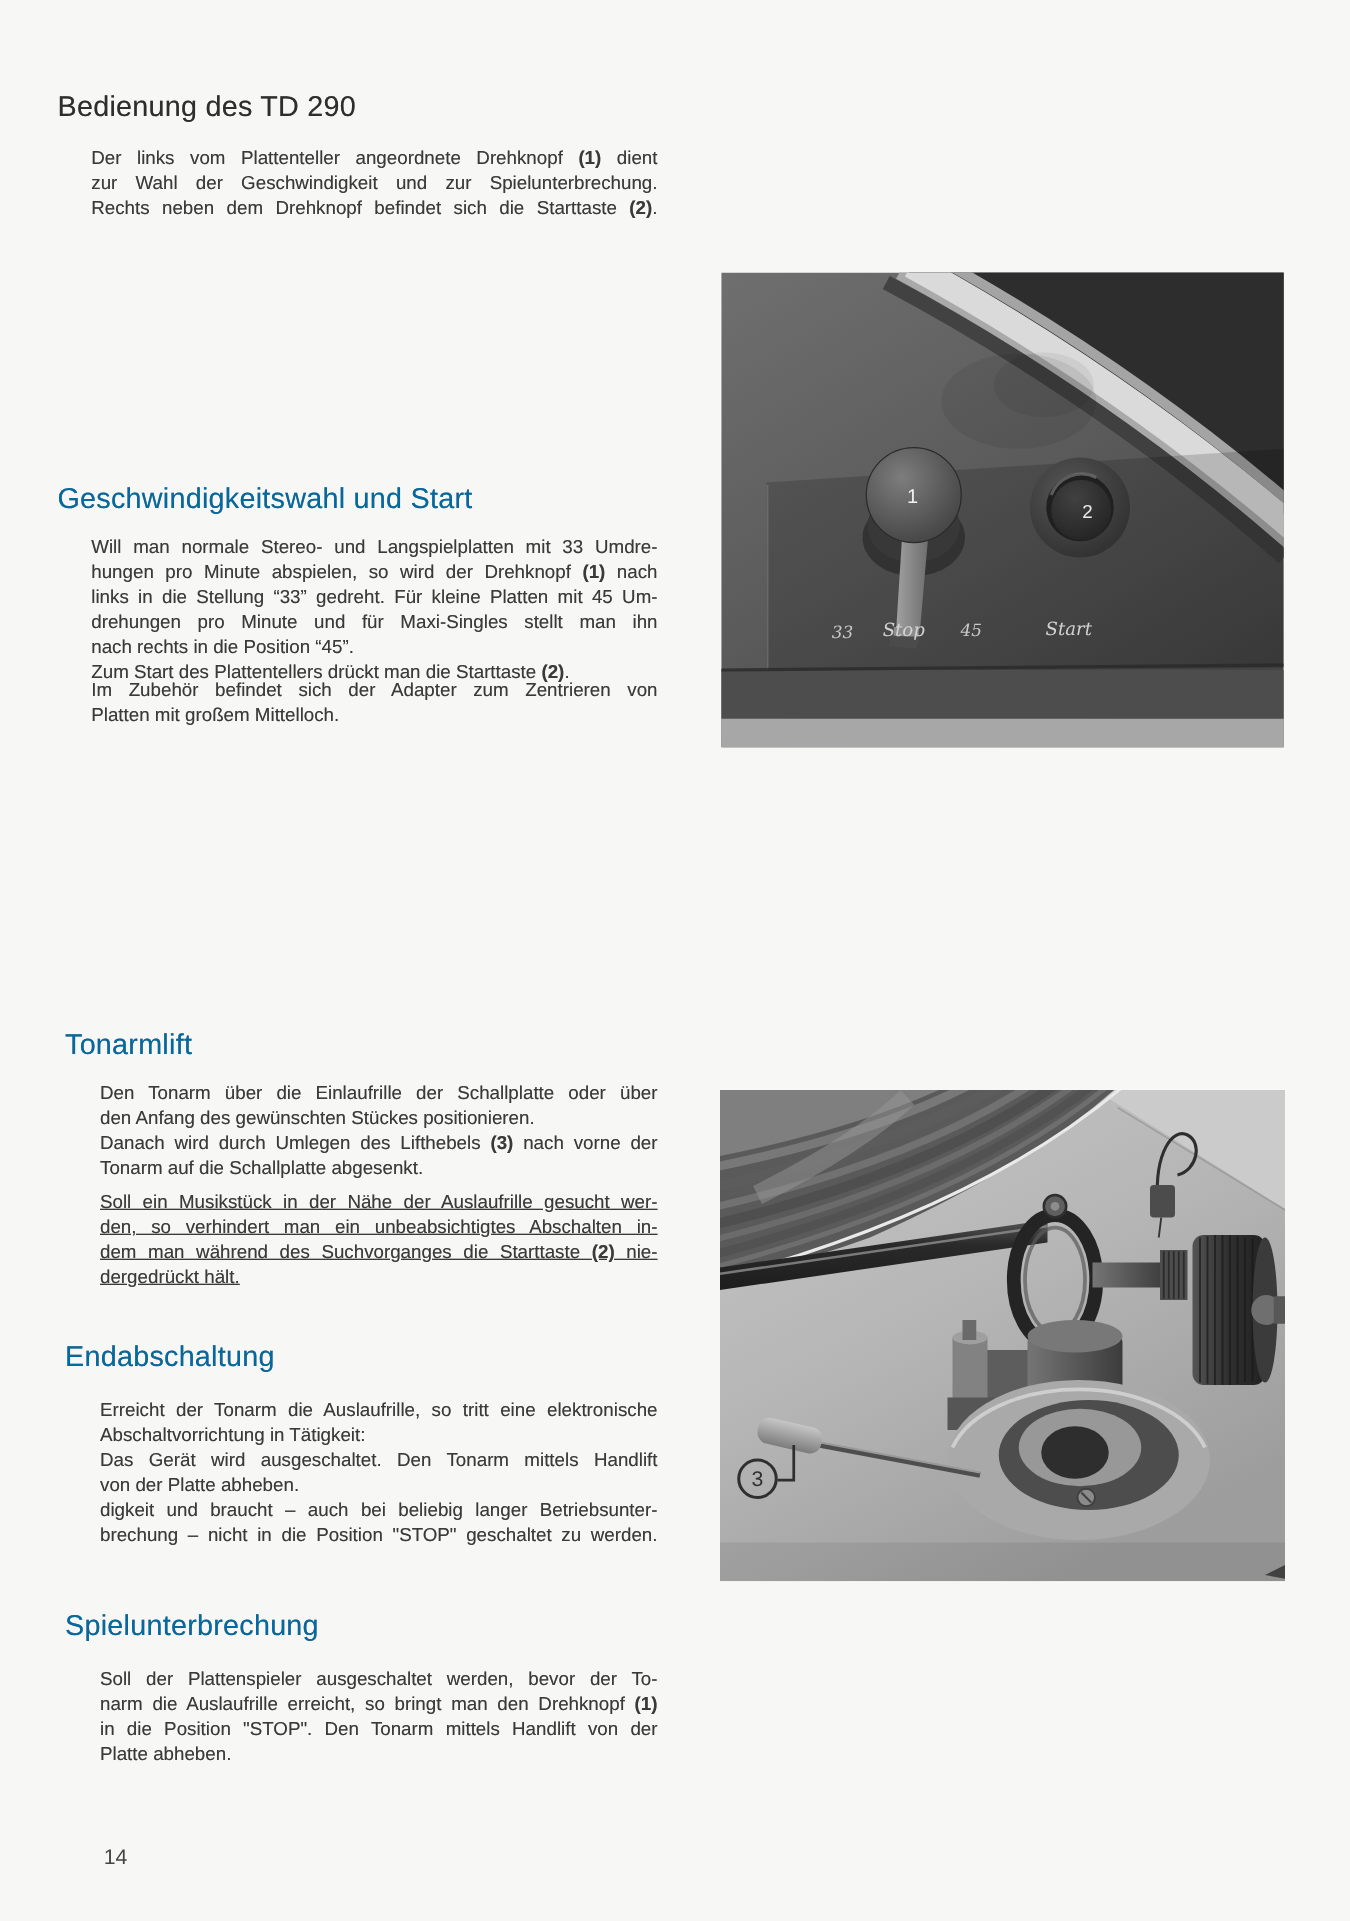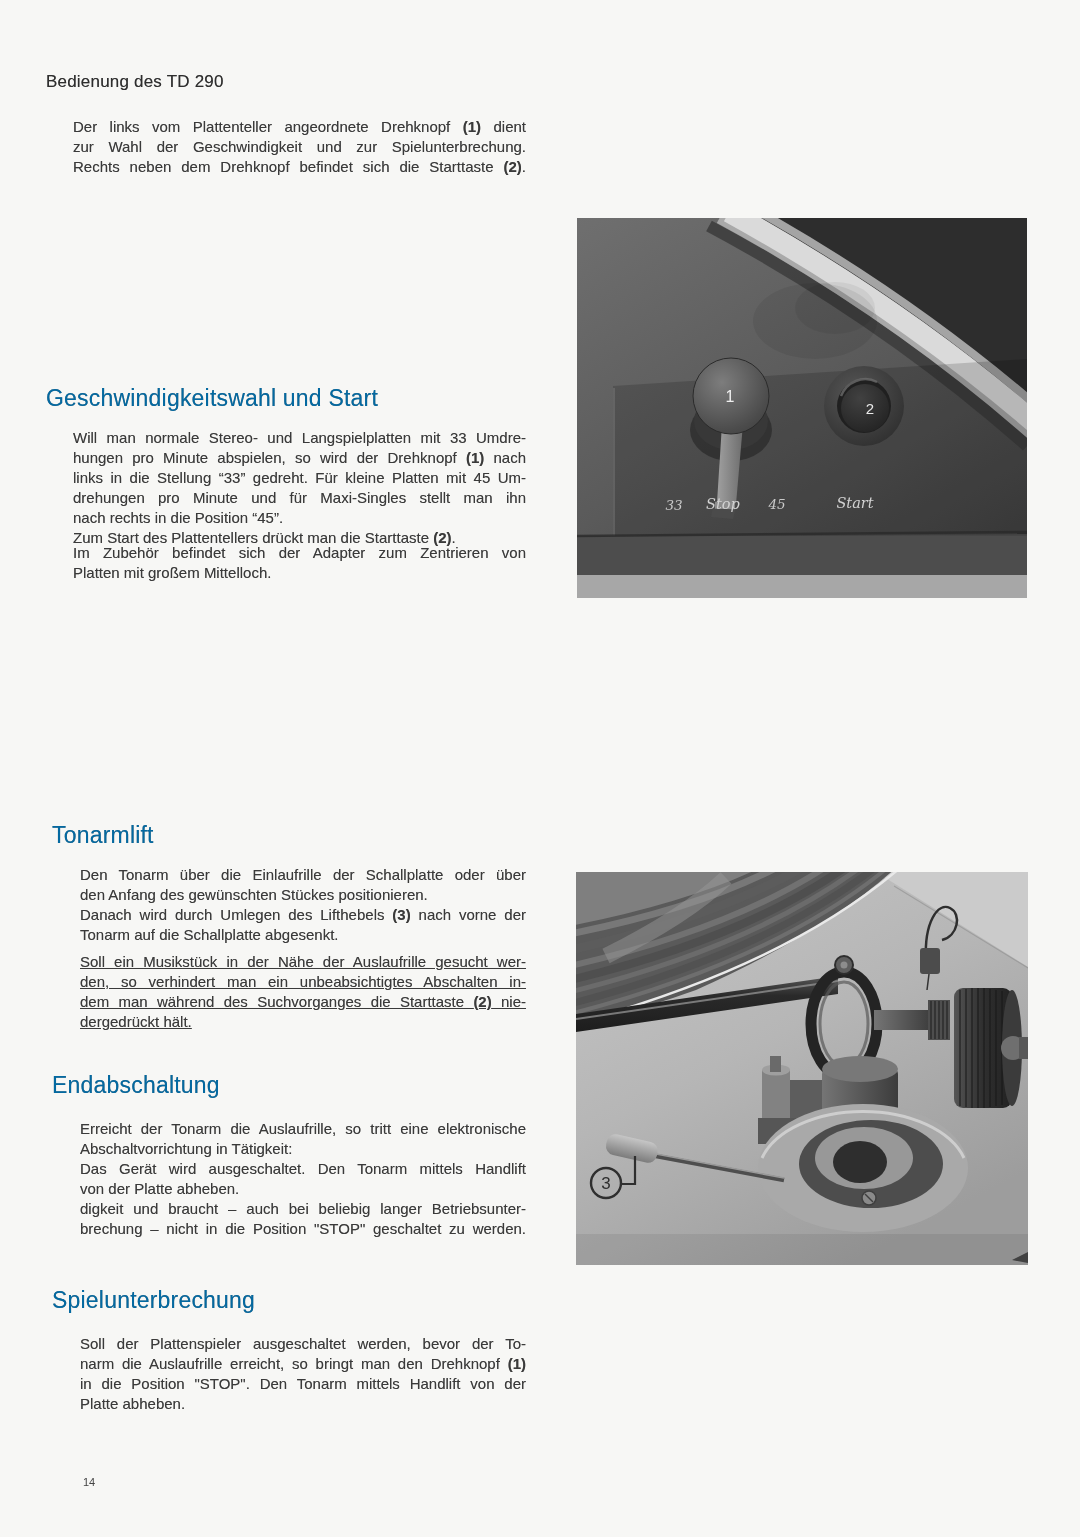--- a/index.html
+++ b/index.html
@@ -4,34 +4,34 @@
 <style>
   html,body{margin:0;padding:0;background:#e9e9e7;}
   .page{
     position:relative;width:1080px;height:1537px;margin:0 auto;
     background:#f7f7f5;overflow:hidden;
     font-family:"Liberation Sans","DejaVu Sans",sans-serif;
     color:#363636;
   }
   .abs{position:absolute;margin-left:28px;}
   .title{
-    font-size:17px;font-weight:400;letter-spacing:.2px;color:#2e2e2e;margin:0;
+    font-size:23px;font-weight:400;letter-spacing:.2px;color:#2e2e2e;margin:0;
     text-shadow:0 0 .5px rgba(50,50,50,.55);
   }
   .h2{
     font-size:23px;font-weight:400;letter-spacing:.2px;color:#0369a1;margin:0;
     text-shadow:0 0 .5px rgba(50,50,50,.55);
   }
   .para{font-size:15px;line-height:20px;color:#3a3a3a;text-shadow:0 0 .4px rgba(60,60,60,.5);}
   .para .tline{white-space:nowrap;text-align:left;}
   .para .tline.jl{text-align:justify;text-align-last:justify;}
   .para b{font-weight:700;}
   .pa{left:45px;width:453px;}
   .pb{left:52px;width:446px;}
-  .pagenum{font-size:11px;color:#444;}
+  .pagenum{font-size:17px;color:#444;}
   figure{margin:0;}
   svg text{font-family:"Liberation Sans","DejaVu Sans",sans-serif;}
   .script-label{font-family:"DejaVu Serif","Liberation Serif",serif;font-style:italic;}
 </style>
 </head>
 <body>
 
 <div class="page">
 
   <h1 class="abs title" style="left:46px;top:72px;">Bedienung des TD 290</h1>

